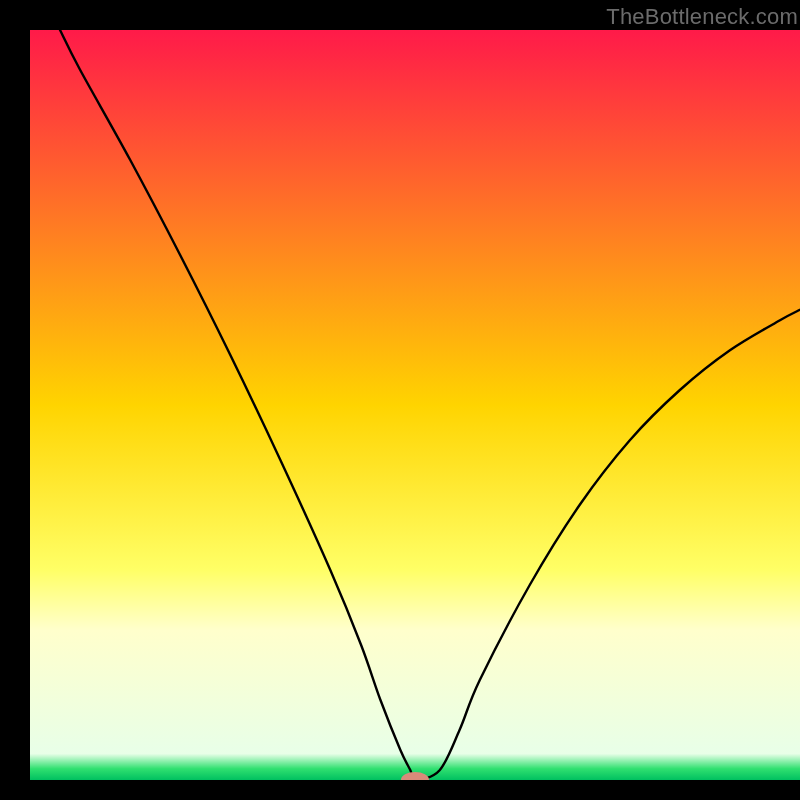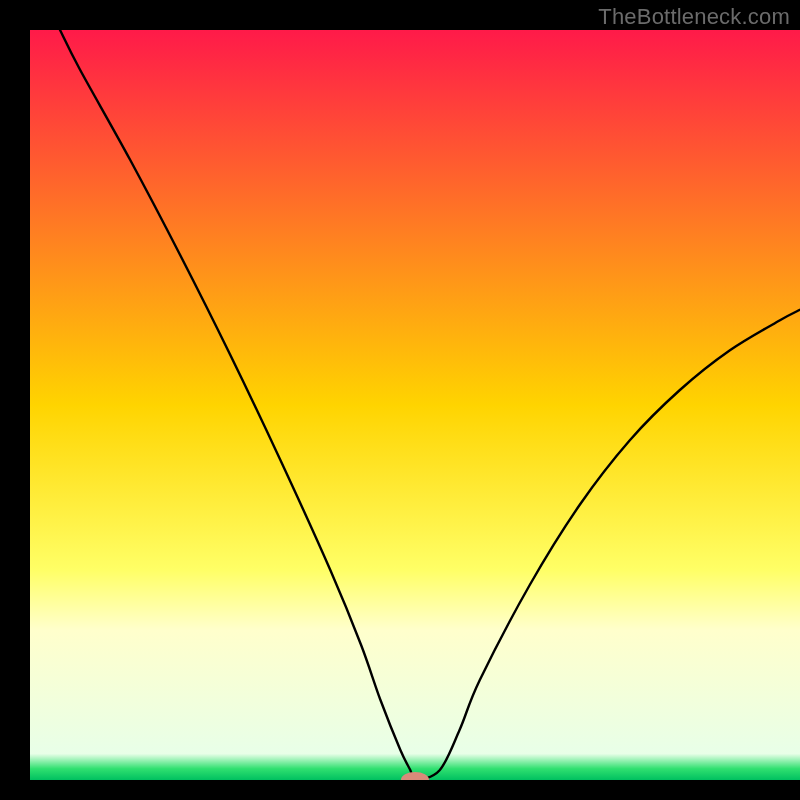--- a/index.html
+++ b/index.html
@@ -14,21 +14,21 @@
     position: relative;
     width: 800px;
     height: 800px;
   }
   svg {
     display: block;
   }
   .watermark {
     position: absolute;
     top: 4px;
-    right: 10px;
+    right: 2px;
     font-family: Arial, Helvetica, sans-serif;
     font-size: 22px;
     color: #6b6b6b;
     letter-spacing: 0.2px;
     user-select: none;
   }
 </style>
 </head>
 <body>
 

